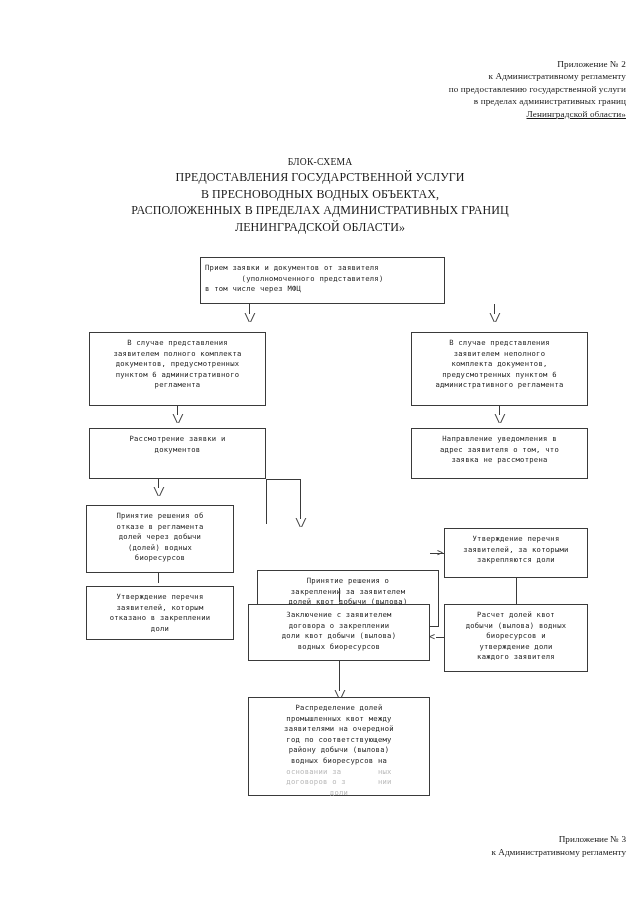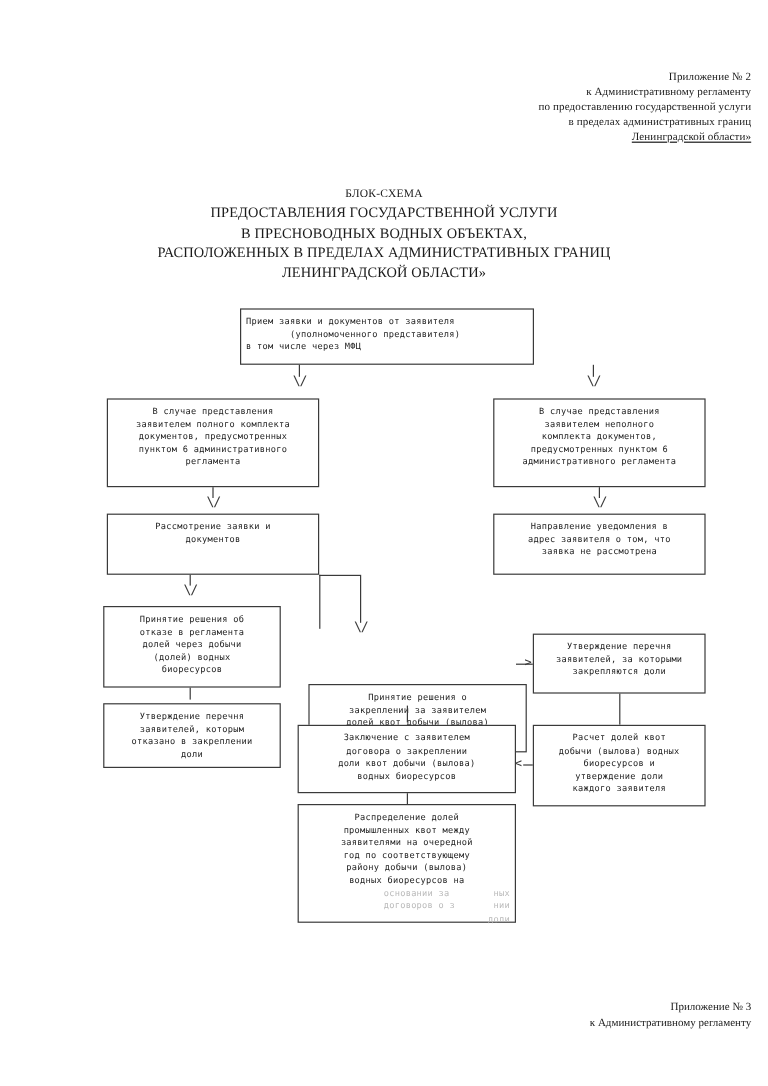--- a/index.html
+++ b/index.html
@@ -107,21 +107,21 @@
   .arrow-h {
     position: absolute;
     font-family: "DejaVu Sans Mono", "Liberation Mono", monospace;
     font-size: 10px;
     line-height: 10px;
     color: #3a3a3a;
     user-select: none;
   }
 
   
-  .faded { color: #b9b9b9; text-align: right; }
+  .faded { color: #b9b9b9; }
 
   
   .footer-block {
     position: absolute;
     right: 14px;
     bottom: 46px;
     width: 300px;
     text-align: right;
     font-size: 9.2px;
     line-height: 13px;
@@ -252,21 +252,21 @@
       <span class="ln">Расчет долей квот</span>
       <span class="ln">добычи (вылова) водных</span>
       <span class="ln">биоресурсов и</span>
       <span class="ln">утверждение доли</span>
       <span class="ln">каждого заявителя</span>
     </div>
 
     <div class="vconn" style="left:339px; top:661px; height:30px;"></div>
     <div class="arrow-v" style="left:334px; top:689px;">\/</div>
 
-    <div class="node" style="left:248px; top:670px; width:182px; height:99px;">
+    <div class="node" style="left:248px; top:697px; width:182px; height:99px;">
       <span class="ln">Распределение долей</span>
       <span class="ln">промышленных квот между</span>
       <span class="ln">заявителями на очередной</span>
       <span class="ln">год по соответствующему</span>
       <span class="ln">району добычи (вылова)</span>
       <span class="ln">водных биоресурсов на</span>
       <span class="ln faded">основании за        ных</span>
       <span class="ln faded">договоров о з       нии</span>
       <span class="ln faded">доли</span>
     </div>

